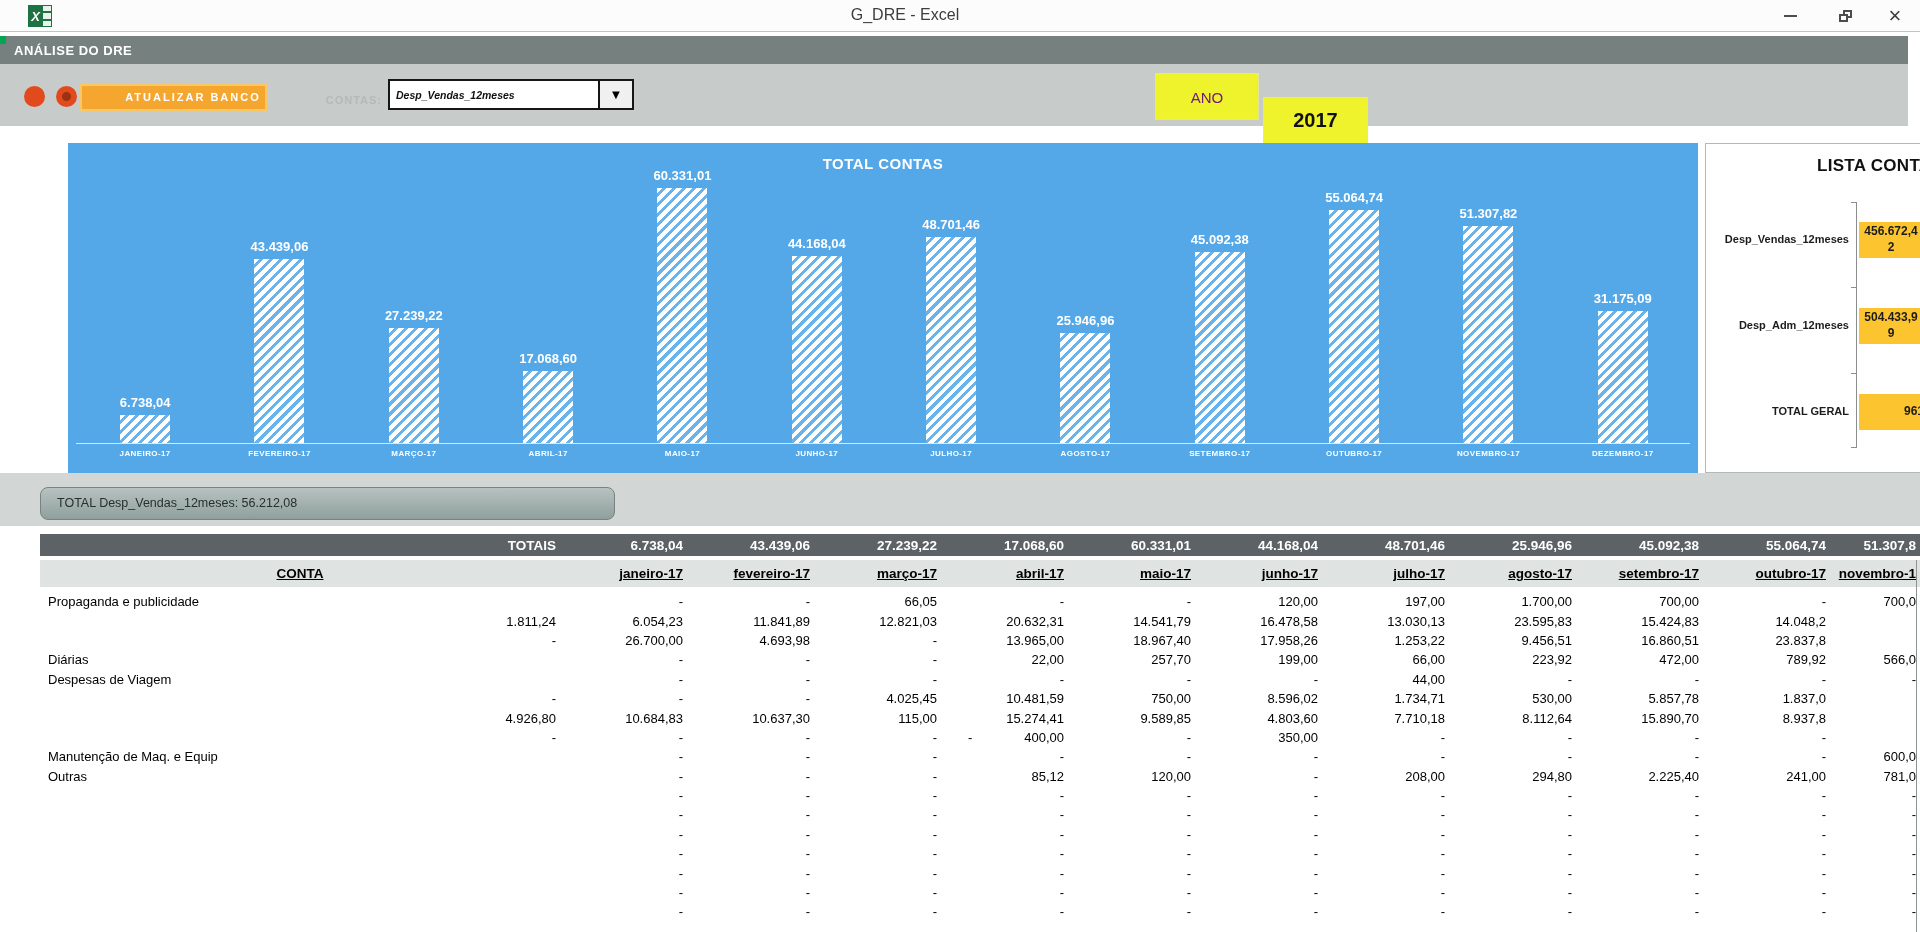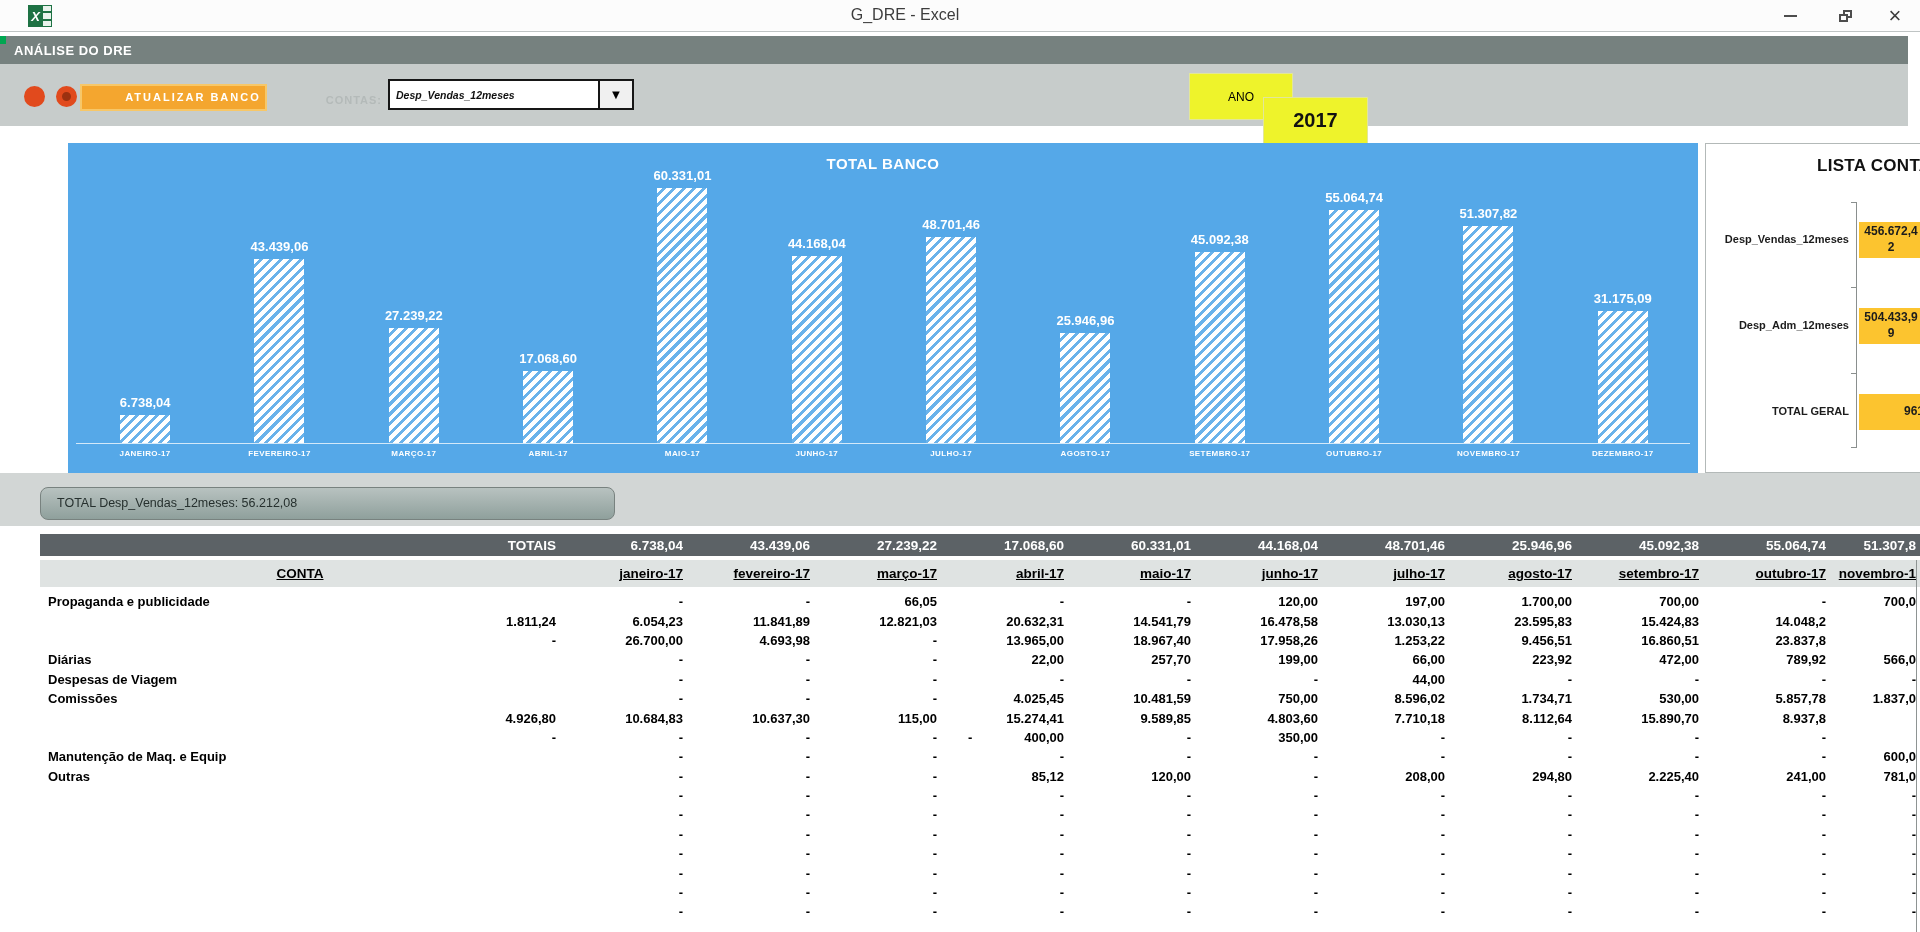--- a/index.html
+++ b/index.html
@@ -42,21 +42,21 @@
   .contas-label { position:absolute; left:300px; top:94px; width:82px; text-align:right;
     color:#b4bab9; font-weight:bold; font-size:11px; letter-spacing:1px; }
   .combo { position:absolute; left:388px; top:79px; width:246px; height:31px;
     border:2px solid #161616; background:#fff; display:flex; }
   .combo-text { flex:1; font-size:10.5px; font-style:italic; font-weight:600; color:#111;
     padding:8px 0 0 6px; white-space:nowrap; overflow:hidden; }
   .combo-arrow { width:34px; border-left:2px solid #161616; background:#f0f0f0;
     display:flex; align-items:center; justify-content:center; font-size:13px; color:#000; cursor:pointer; }
   .ano-box { position:absolute; top:73px; height:47px; background:#eef32b;
     border:1px solid #e2e69a; text-align:center; }
-  .ano-label { left:1189px; width:104px; font-size:12px; color:#000000; line-height:47px; }
+  .ano-label { left:1155px; width:104px; font-size:15px; color:#701a75; line-height:47px; }
   .ano-value { left:1263px; width:105px; font-size:20px; font-weight:bold; color:#111; line-height:45px;margin-top:24px; }
 
   
   .chart-box { position:absolute; left:68px; top:143px; width:1630px; height:330px; background:#55a8e8; }
   .chart-title { position:absolute; left:50%; top:12px; transform:translateX(-50%);
     color:#fff; font-weight:bold; font-size:15px; letter-spacing:.5px; white-space:nowrap; }
   .bars { position:absolute; left:10px; top:0; width:1612px; height:300px;
     display:flex; align-items:flex-end; }
   .slot { flex:1; display:flex; flex-direction:column; align-items:center; justify-content:flex-end; }
   .bar-value { color:#fff; font-weight:bold; font-size:13px; margin-bottom:5px; white-space:nowrap; }
@@ -87,21 +87,21 @@
   .pill { position:absolute; left:40px; top:487px; width:575px; height:33px; border-radius:8px;
     background:linear-gradient(#b8c2c0,#8fa09c); border:1px solid #78827f;
     color:#26302e; font-size:12.5px; line-height:31px; padding-left:16px; }
 
   
   .trow { display:grid; grid-template-columns:520px repeat(10,127px) 90px; align-items:center; }
   .totals-row { position:absolute; left:40px; top:534px; width:1880px; height:22px;
     background:#5c6266; color:#fff; font-weight:bold; font-size:13.5px; }
   .header-row { position:absolute; left:40px; top:560px; width:1880px; height:27px;
     background:#dfe3e2; color:#000; font-weight:bold; font-size:13.5px;text-decoration:underline; }
-  .tbody { position:absolute; left:40px; top:592px; width:1880px;font-weight:bold; }
+  .tbody { position:absolute; left:40px; top:592px; width:1880px; }
   .tbody .trow { height:19.4px; font-size:13px; color:#000; }
   .lbl { text-align:left; padding-left:8px; white-space:nowrap; overflow:hidden; }
   .num { text-align:right; padding-right:4px; white-space:nowrap; }
   .ctr { text-align:center; }
   .win-border { position:absolute; left:1916px; top:560px; width:1px; height:372px; background:#8e9493; }
 </style>
 </head>
 <body>
 
 <div class="titlebar">
@@ -139,21 +139,21 @@
 <div class="update-btn">ATUALIZAR BANCO</div>
 <div class="contas-label">CONTAS:</div>
 <div class="combo">
   <div class="combo-text">Desp_Vendas_12meses</div>
   <div class="combo-arrow">▼</div>
 </div>
 <div class="ano-box ano-label">ANO</div>
 <div class="ano-box ano-value">2017</div>
 
 <div class="chart-box">
-  <div class="chart-title">TOTAL BANCO</div>
+  <div class="chart-title">TOTAL CONTAS</div>
   <div class="bars" id="bars">
       <div class="slot">
         <div class="bar-value">6.738,04</div>
         <div class="bar" style="height: 28px;"></div>
       </div>
       <div class="slot">
         <div class="bar-value">43.439,06</div>
         <div class="bar" style="height: 184px;"></div>
       </div>
       <div class="slot">
@@ -331,21 +331,20 @@
       <div class="num">-</div>
       <div class="num">-</div>
       <div class="num">-</div>
       <div class="num">44,00</div>
       <div class="num">-</div>
       <div class="num">-</div>
       <div class="num">-</div>
       <div class="num">-</div>
     </div>
     <div class="trow">
-      <div class="lbl">Comissões</div>
       <div class="num">-</div>
       <div class="num">-</div>
       <div class="num">-</div>
       <div class="num">4.025,45</div>
       <div class="num">10.481,59</div>
       <div class="num">750,00</div>
       <div class="num">8.596,02</div>
       <div class="num">1.734,71</div>
       <div class="num">530,00</div>
       <div class="num">5.857,78</div>

